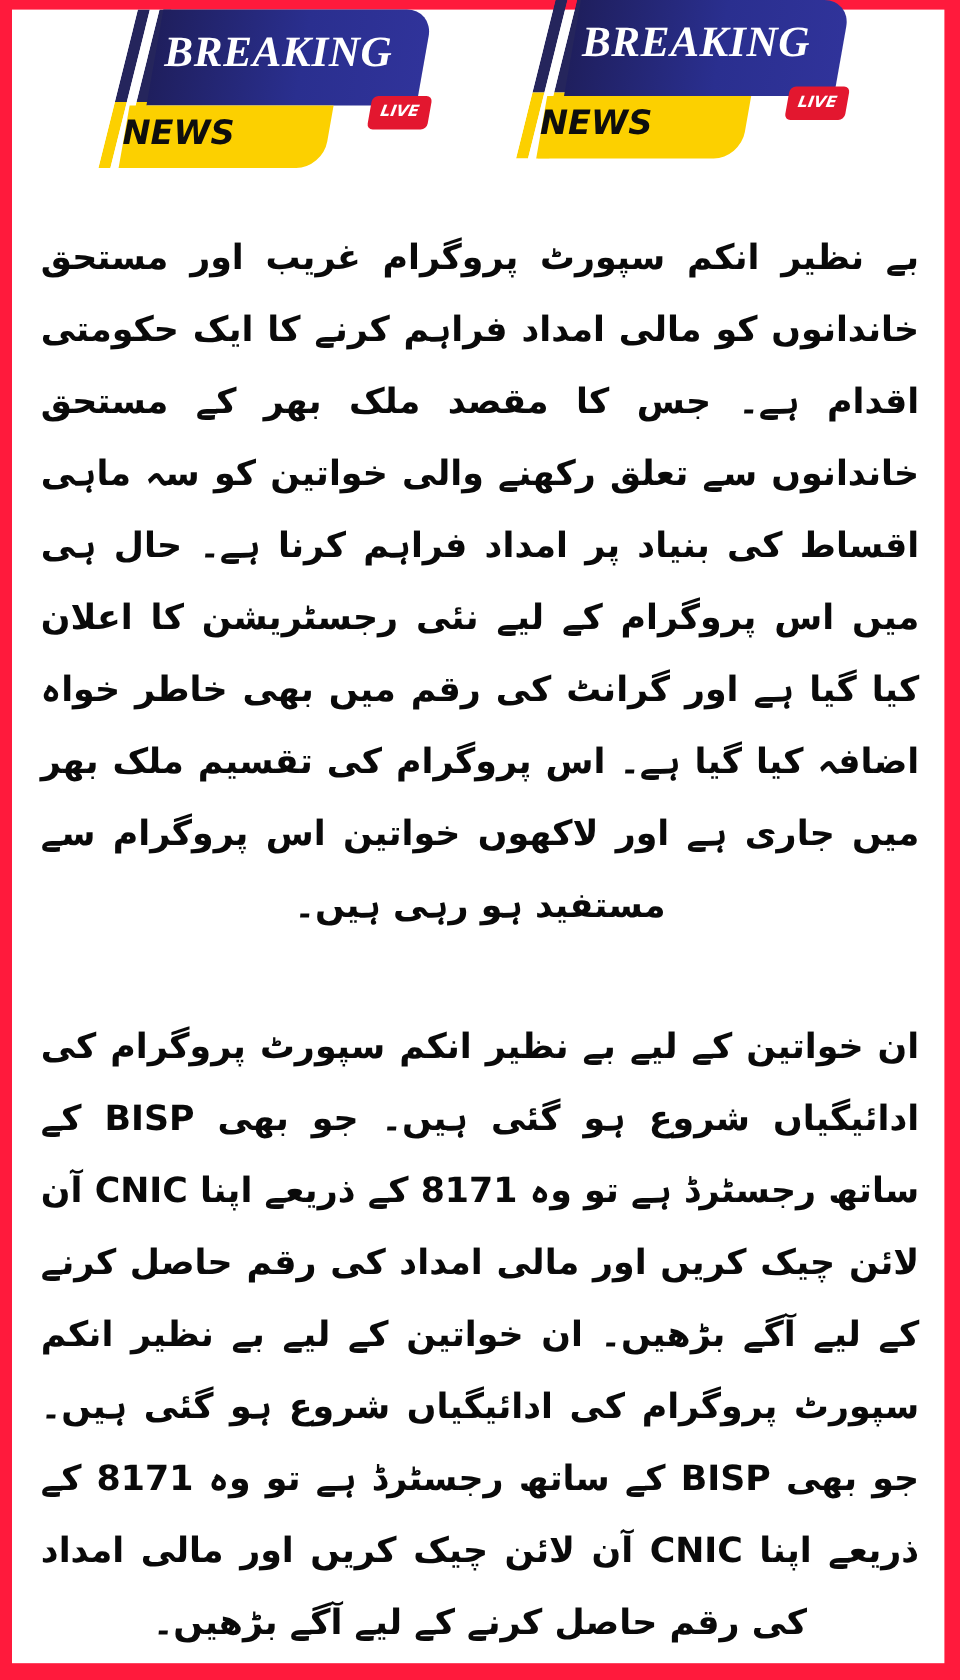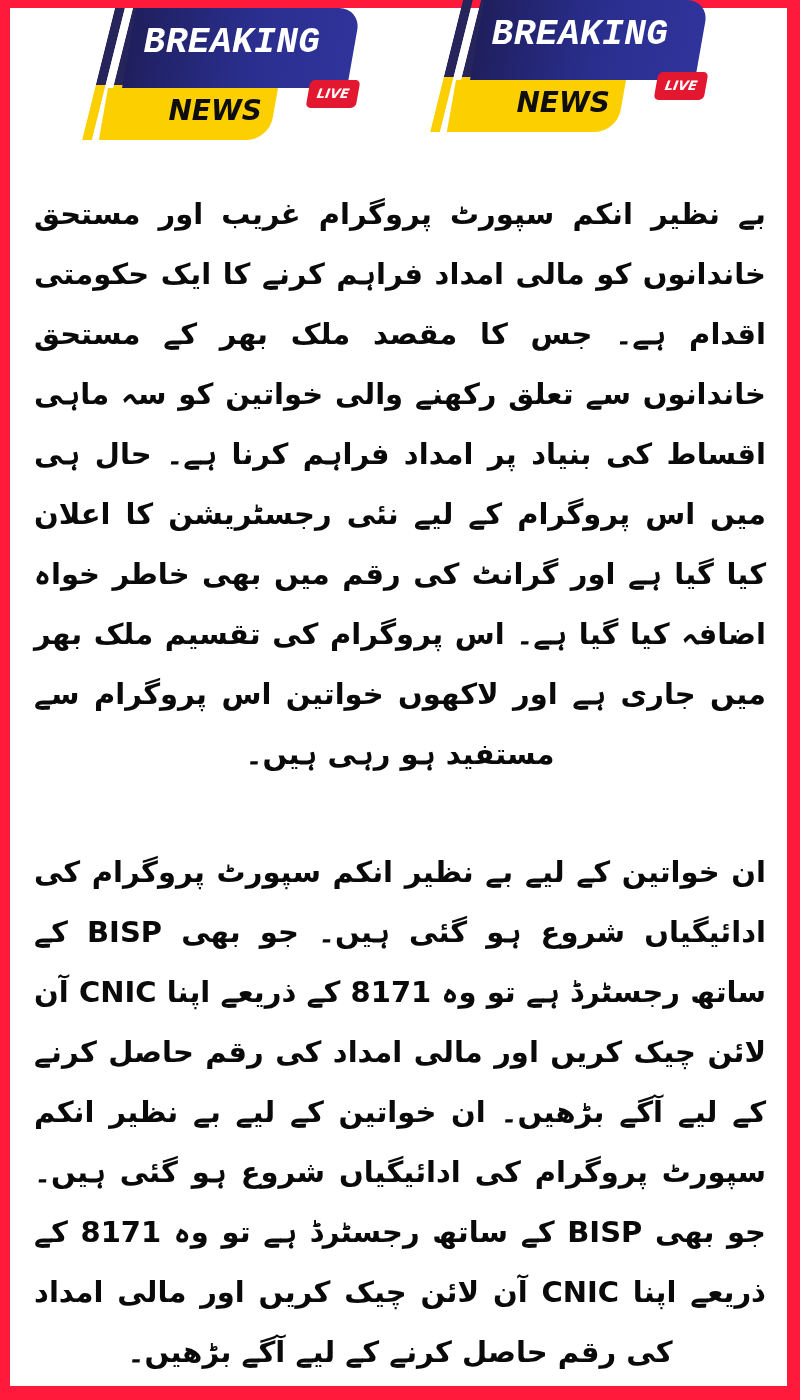--- a/index.html
+++ b/index.html
@@ -63,39 +63,39 @@
       background: #fcd000;
       border-radius: 0 0 22px 0;
       transform: skewX(-10deg);
       transform-origin: top left;
     }
     .badge .breaking {
       position: absolute;
       left: 70px;
       top: 14px;
       width: 220px;
-      font-family: Liberation Mono, monospace;
+      font-family: Liberation Serif, serif;
       font-weight: bold;
       font-style: italic;
       font-size: 36px;
       letter-spacing: 0.5px;
       color: #ffffff;
       text-align: center;
     }
     .badge .news {
       position: absolute;
       left: 50px;
       top: 86px;
       width: 160px;
       font-family: "DejaVu Sans", sans-serif;
       font-weight: bold;
       font-style: italic;
       font-size: 28px;
       color: #0e0e0e;
-      text-align: right;
+      text-align: left;
     }
     .badge .live {
       position: absolute;
       left: 256px;
       top: 72px;
       width: 50px;
       height: 28px;
       background: #e3172f;
       border-radius: 5px;
       transform: skewX(-10deg);

